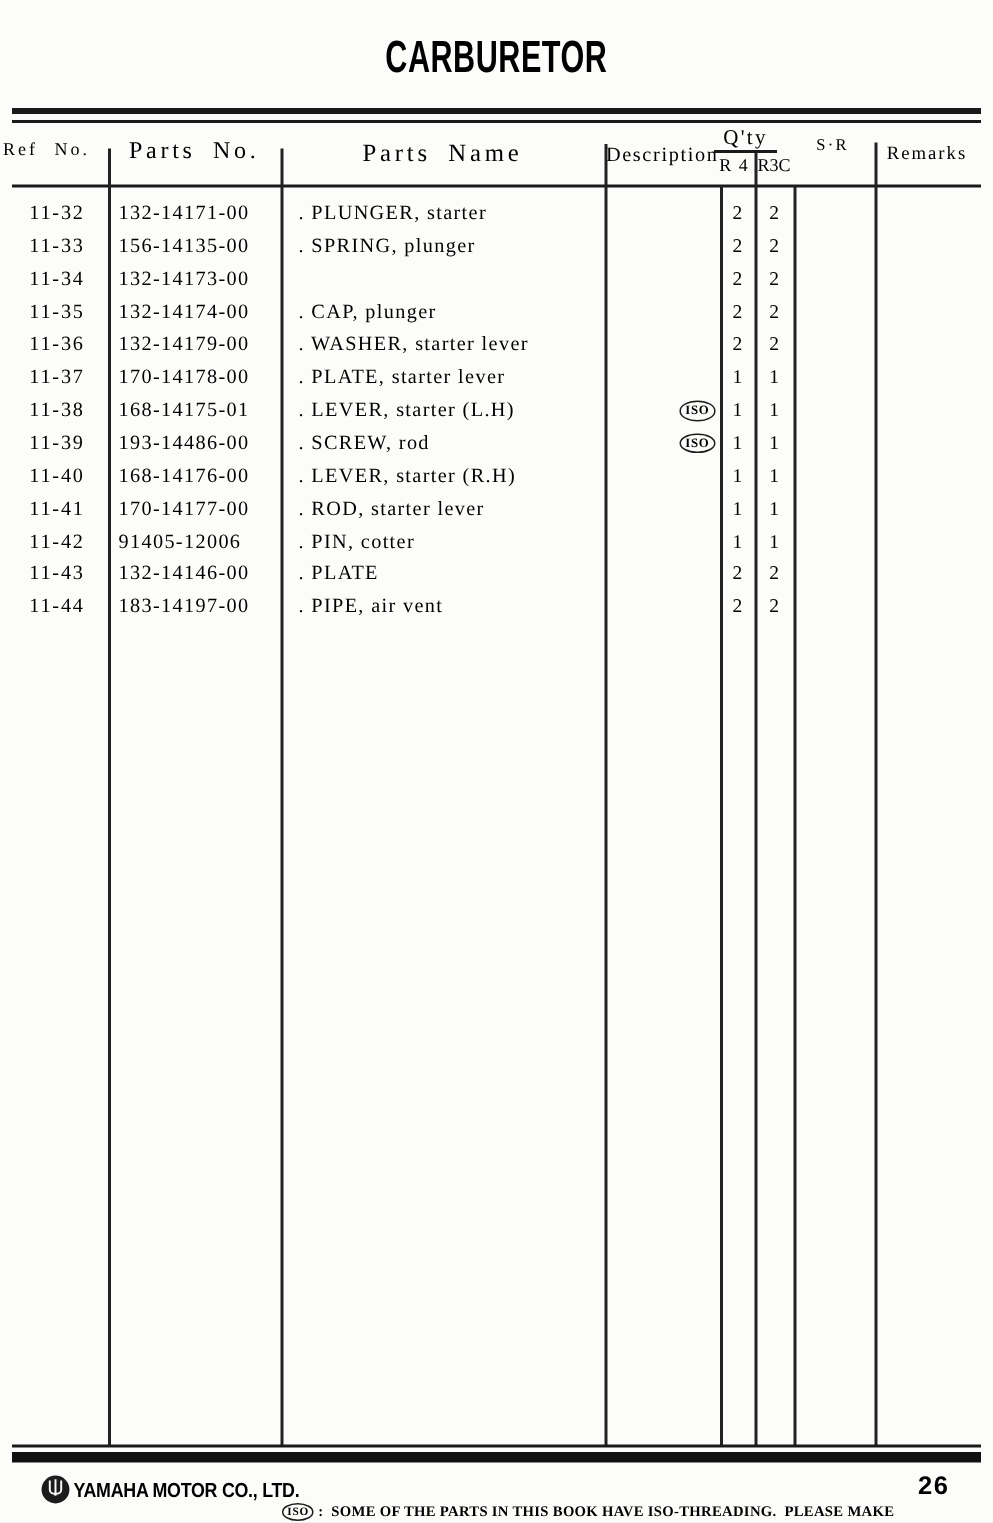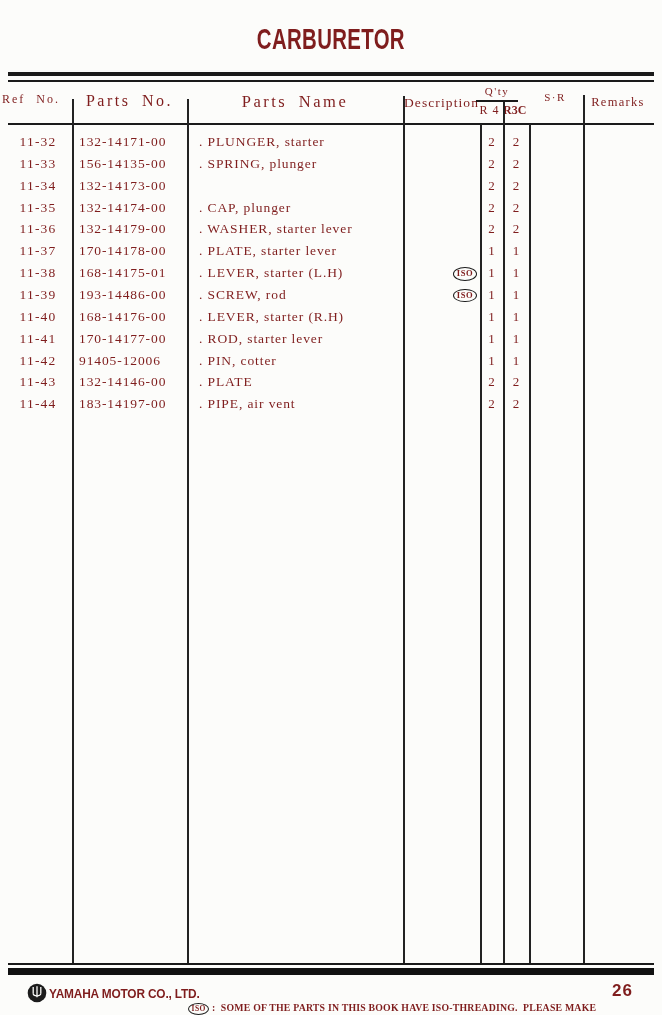--- a/index.html
+++ b/index.html
@@ -1,21 +1,21 @@
 <!DOCTYPE html>
 <html><head>
 <meta charset="utf-8">
 <style>
   html,body{margin:0;padding:0;background:#e8e8e6;}
   .page{
     position:relative;
     width:662px;height:1015px;
     margin:0 auto;
     background:#fcfcfa;
-    color:#7f1d1d;
+    color:#000000;
     font-family:"Liberation Serif","DejaVu Serif",serif;
     overflow:hidden;
   }
   
   .title{
     position:absolute;top:22px;left:0;width:662px;
     text-align:center;
   }
   .title-inner{
     display:inline-block;
@@ -39,23 +39,23 @@
   .v-desc{left:480px;}
   .v-qtymid{left:503px;top:102px;height:862px;width:1.5px;}
   .v-qtyend{left:529px;}
   .v-sr{left:583px;top:95px;height:869px;width:1.5px;}
   
   .hd{position:absolute;white-space:nowrap;}
   .hd-ref{left:2px;top:92px;width:70px;text-align:left;font-size:12px;letter-spacing:2px;word-spacing:6px;}
   .hd-pno{left:72px;top:92px;width:115px;text-align:center;font-size:16px;letter-spacing:2.5px;word-spacing:5px;}
   .hd-name{left:187px;top:92px;width:216px;text-align:center;font-size:16.5px;letter-spacing:2.5px;word-spacing:5px;}
   .hd-desc{left:403px;top:95px;width:77px;text-align:center;font-size:13.5px;letter-spacing:1.1px;}
-  .hd-qty{left:468px;top:85px;width:58px;text-align:center;font-size:11px;letter-spacing:1.5px;}
+  .hd-qty{left:468px;top:85px;width:58px;text-align:center;font-size:14px;letter-spacing:1.5px;}
   .hd-r3{left:477px;top:103px;width:25px;text-align:center;font-size:12px;letter-spacing:1px;}
-  .hd-r3c{left:503px;top:103px;width:26px;text-align:left;font-size:12px;font-weight:bold;}
+  .hd-r3c{left:503px;top:103px;width:26px;text-align:center;font-size:12px;}
   .hd-sr{left:529px;top:91px;width:52px;text-align:center;font-size:11px;letter-spacing:1.5px;}
   .hd-remarks{left:583px;top:95px;width:70px;text-align:center;font-size:12.5px;letter-spacing:1.3px;font-family:Liberation Serif, serif;}
   
   #rows{position:absolute;left:0;top:0;width:662px;height:1015px;}
   .row{position:absolute;left:0;width:662px;height:20px;font-size:13.5px;}
   .cell{position:absolute;top:0;white-space:nowrap;}
   .c-ref{left:12px;width:52px;text-align:center;letter-spacing:1.2px;}
   .c-pno{left:79px;width:106px;letter-spacing:0.9px;}
   .c-name{left:199px;width:202px;letter-spacing:0.9px;}
   .c-desc{left:403px;width:74px;text-align:right;}

